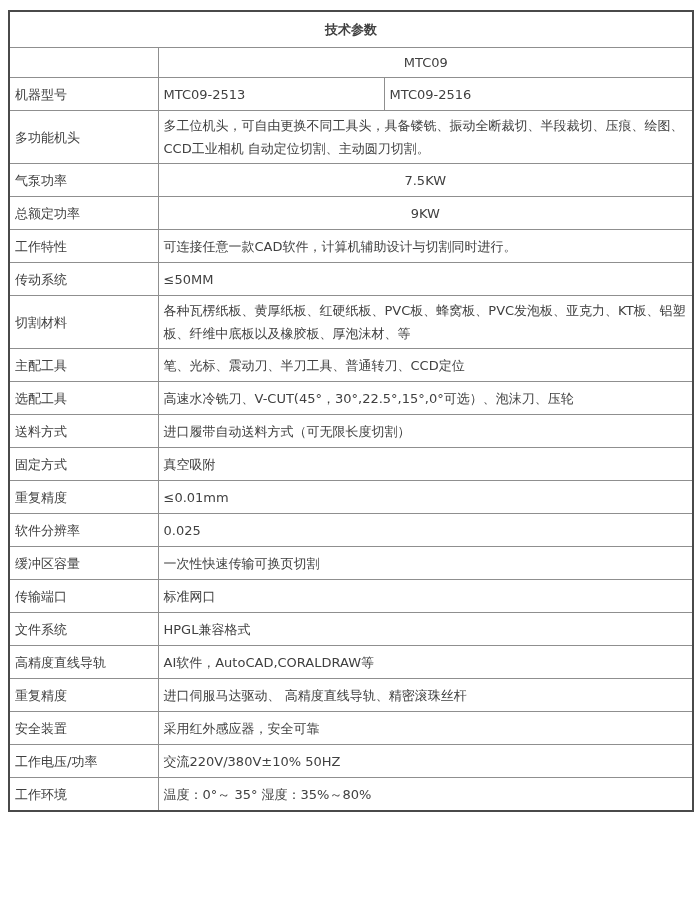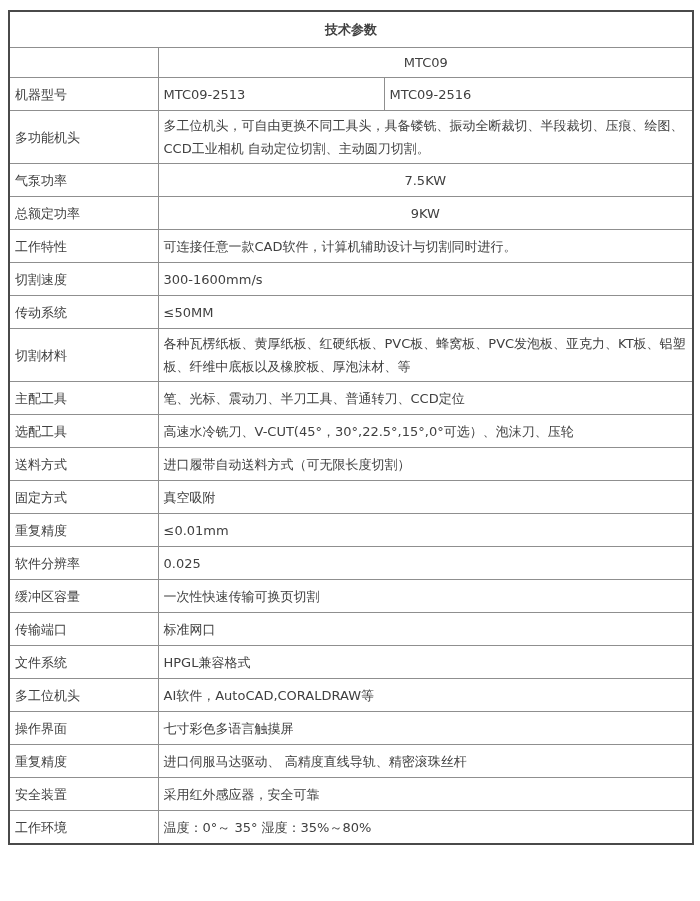--- a/index.html
+++ b/index.html
@@ -79,24 +79,20 @@
       </tr>
       <tr class="r-single">
         <td class="label-cell">总额定功率</td>
         <td class="center" colspan="2">9KW</td>
       </tr>
       <tr class="r-single">
         <td class="label-cell">工作特性</td>
         <td colspan="2">可连接任意一款CAD软件，计算机辅助设计与切割同时进行。</td>
       </tr>
       <tr class="r-single">
-        <td class="label-cell">切割速度</td>
-        <td colspan="2">300-1600mm/s</td>
-      </tr>
-      <tr class="r-single">
         <td class="label-cell">传动系统</td>
         <td colspan="2">≤50MM</td>
       </tr>
       <tr>
         <td class="label-cell">切割材料</td>
         <td colspan="2">各种瓦楞纸板、黄厚纸板、红硬纸板、PVC板、蜂窝板、PVC发泡板、亚克力、KT板、铝塑板、纤维中底板以及橡胶板、厚泡沫材、等</td>
       </tr>
       <tr class="r-single">
         <td class="label-cell">主配工具</td>
         <td colspan="2">笔、光标、震动刀、半刀工具、普通转刀、CCD定位</td>
@@ -127,34 +123,34 @@
       </tr>
       <tr class="r-single">
         <td class="label-cell">传输端口</td>
         <td colspan="2">标准网口</td>
       </tr>
       <tr class="r-single">
         <td class="label-cell">文件系统</td>
         <td colspan="2">HPGL兼容格式</td>
       </tr>
       <tr class="r-single">
-        <td class="label-cell">多工位机头</td>
+        <td class="label-cell">高精度直线导轨</td>
         <td colspan="2">AI软件，AutoCAD,CORALDRAW等</td>
-      </tr>
-      <tr class="r-single">
-        <td class="label-cell">操作界面</td>
-        <td colspan="2">七寸彩色多语言触摸屏</td>
       </tr>
       <tr class="r-single">
         <td class="label-cell">重复精度</td>
         <td colspan="2">进口伺服马达驱动、 高精度直线导轨、精密滚珠丝杆</td>
       </tr>
       <tr class="r-single">
         <td class="label-cell">安全装置</td>
         <td colspan="2">采用红外感应器，安全可靠</td>
       </tr>
       <tr class="r-single">
+        <td class="label-cell">工作电压/功率</td>
+        <td colspan="2">交流220V/380V±10% 50HZ</td>
+      </tr>
+      <tr class="r-single">
         <td class="label-cell">工作环境</td>
         <td colspan="2">温度：0°～ 35° 湿度：35%～80%</td>
       </tr>
     </tbody>
   </table>
 </div>
 
 </body></html>

